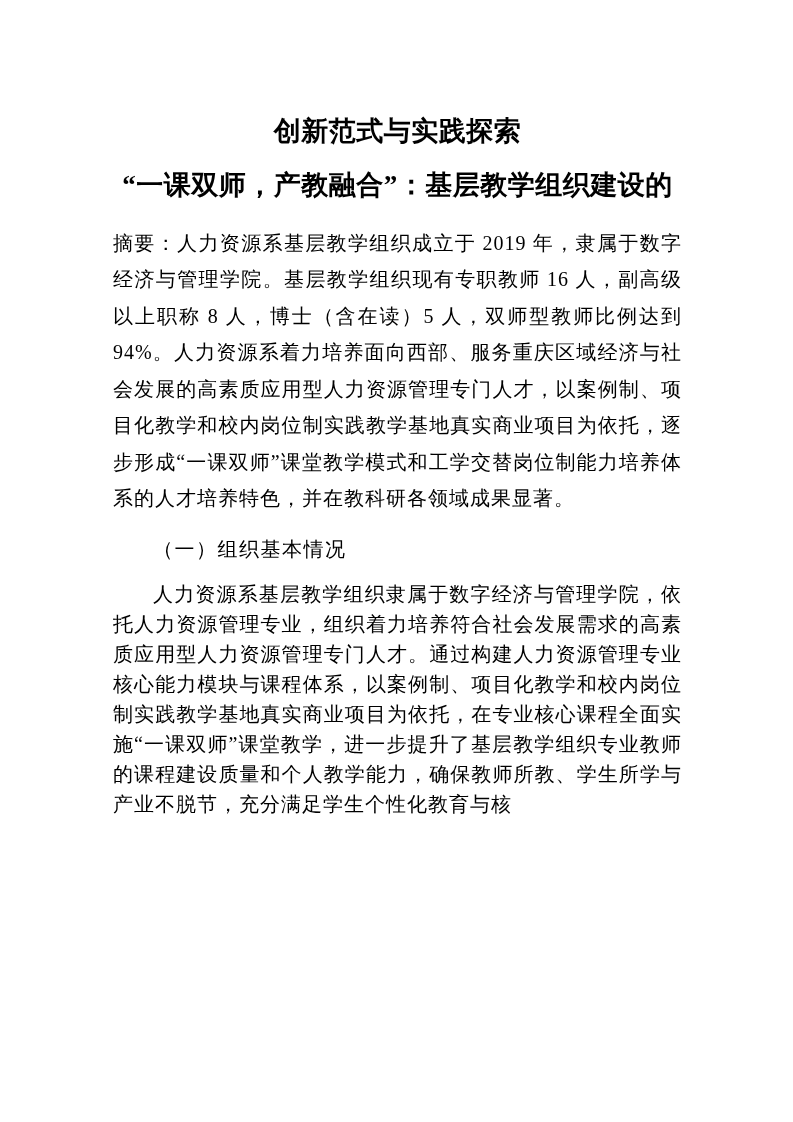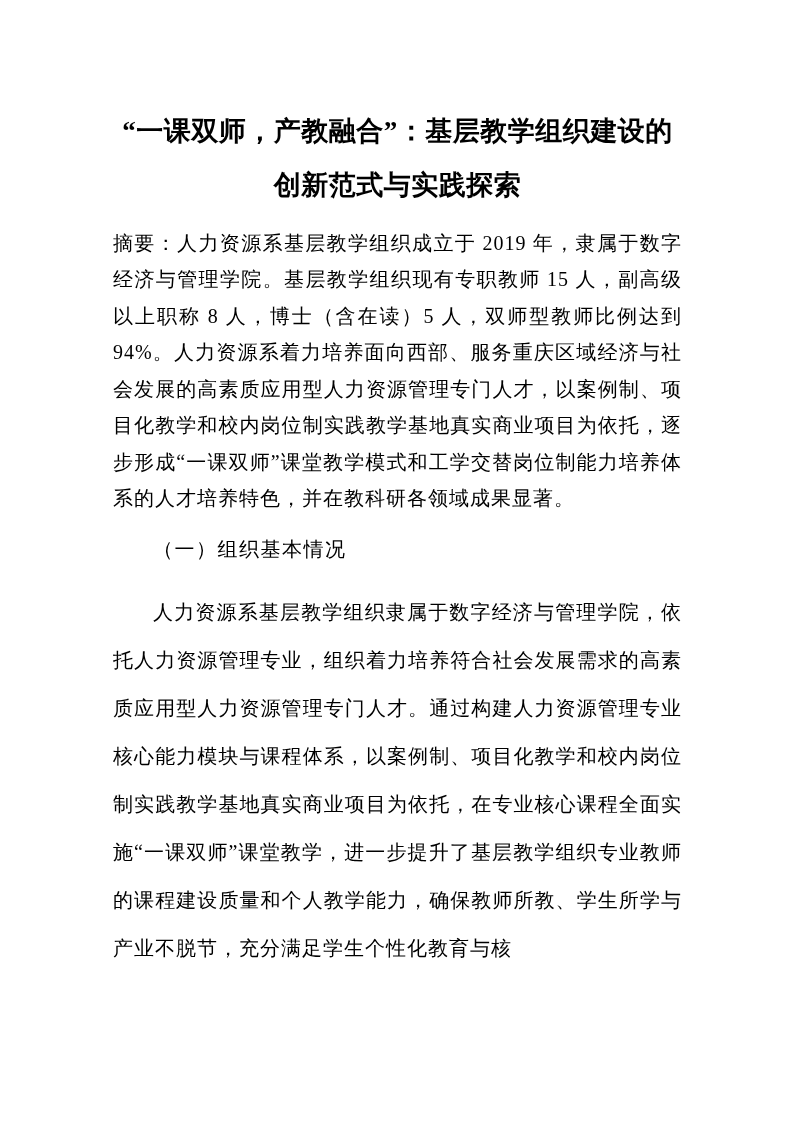--- a/index.html
+++ b/index.html
@@ -51,39 +51,39 @@
   }
   .subsection-heading {
     margin: 14px 0 0 0;
     font-size: 20px;
     font-weight: normal;
     line-height: 36.5px;
     letter-spacing: 1.5px;
     text-indent: 2em;
   }
   .body-para {
-    margin: 21px 0 0 0;
+    margin: 12px 0 0 0;
     font-size: 20px;
-    line-height: 48px;
+    line-height: 30px;
     letter-spacing: 1px;
     text-align: justify;
     text-justify: inter-character;
     text-indent: 2em;
   }
 </style>
 </head>
 <body>
 
 <div class="page">
 
   <h1 class="title">
+    <span class="title-line">创新范式与实践探索</span>
     <span class="title-line">“一课双师，产教融合”：基层教学组织建设的</span>
-    <span class="title-line">创新范式与实践探索</span>
   </h1>
 
-  <p class="abstract"><span class="abstract-label">摘要：</span><span>人力资源系基层教学组织成立于 2019 年，隶属于数字经济与管理学院。基层教学组织现有专职教师 15 人，副高级以上职称 8 人，博士（含在读）5 人，双师型教师比例达到 94%。人力资源系着力培养面向西部、服务重庆区域经济与社会发展的高素质应用型人力资源管理专门人才，以案例制、项目化教学和校内岗位制实践教学基地真实商业项目为依托，逐步形成“一课双师”课堂教学模式和工学交替岗位制能力培养体系的人才培养特色，并在教科研各领域成果显著。</span></p>
+  <p class="abstract"><span class="abstract-label">摘要：</span><span>人力资源系基层教学组织成立于 2019 年，隶属于数字经济与管理学院。基层教学组织现有专职教师 16 人，副高级以上职称 8 人，博士（含在读）5 人，双师型教师比例达到 94%。人力资源系着力培养面向西部、服务重庆区域经济与社会发展的高素质应用型人力资源管理专门人才，以案例制、项目化教学和校内岗位制实践教学基地真实商业项目为依托，逐步形成“一课双师”课堂教学模式和工学交替岗位制能力培养体系的人才培养特色，并在教科研各领域成果显著。</span></p>
 
 
   <h3 class="subsection-heading">（一）组织基本情况</h3>
 
   <p class="body-para">人力资源系基层教学组织隶属于数字经济与管理学院，依托人力资源管理专业，组织着力培养符合社会发展需求的高素质应用型人力资源管理专门人才。通过构建人力资源管理专业核心能力模块与课程体系，以案例制、项目化教学和校内岗位制实践教学基地真实商业项目为依托，在专业核心课程全面实施“一课双师”课堂教学，进一步提升了基层教学组织专业教师的课程建设质量和个人教学能力，确保教师所教、学生所学与产业不脱节，充分满足学生个性化教育与核</p>
 
 </div>
 
 </body></html>

